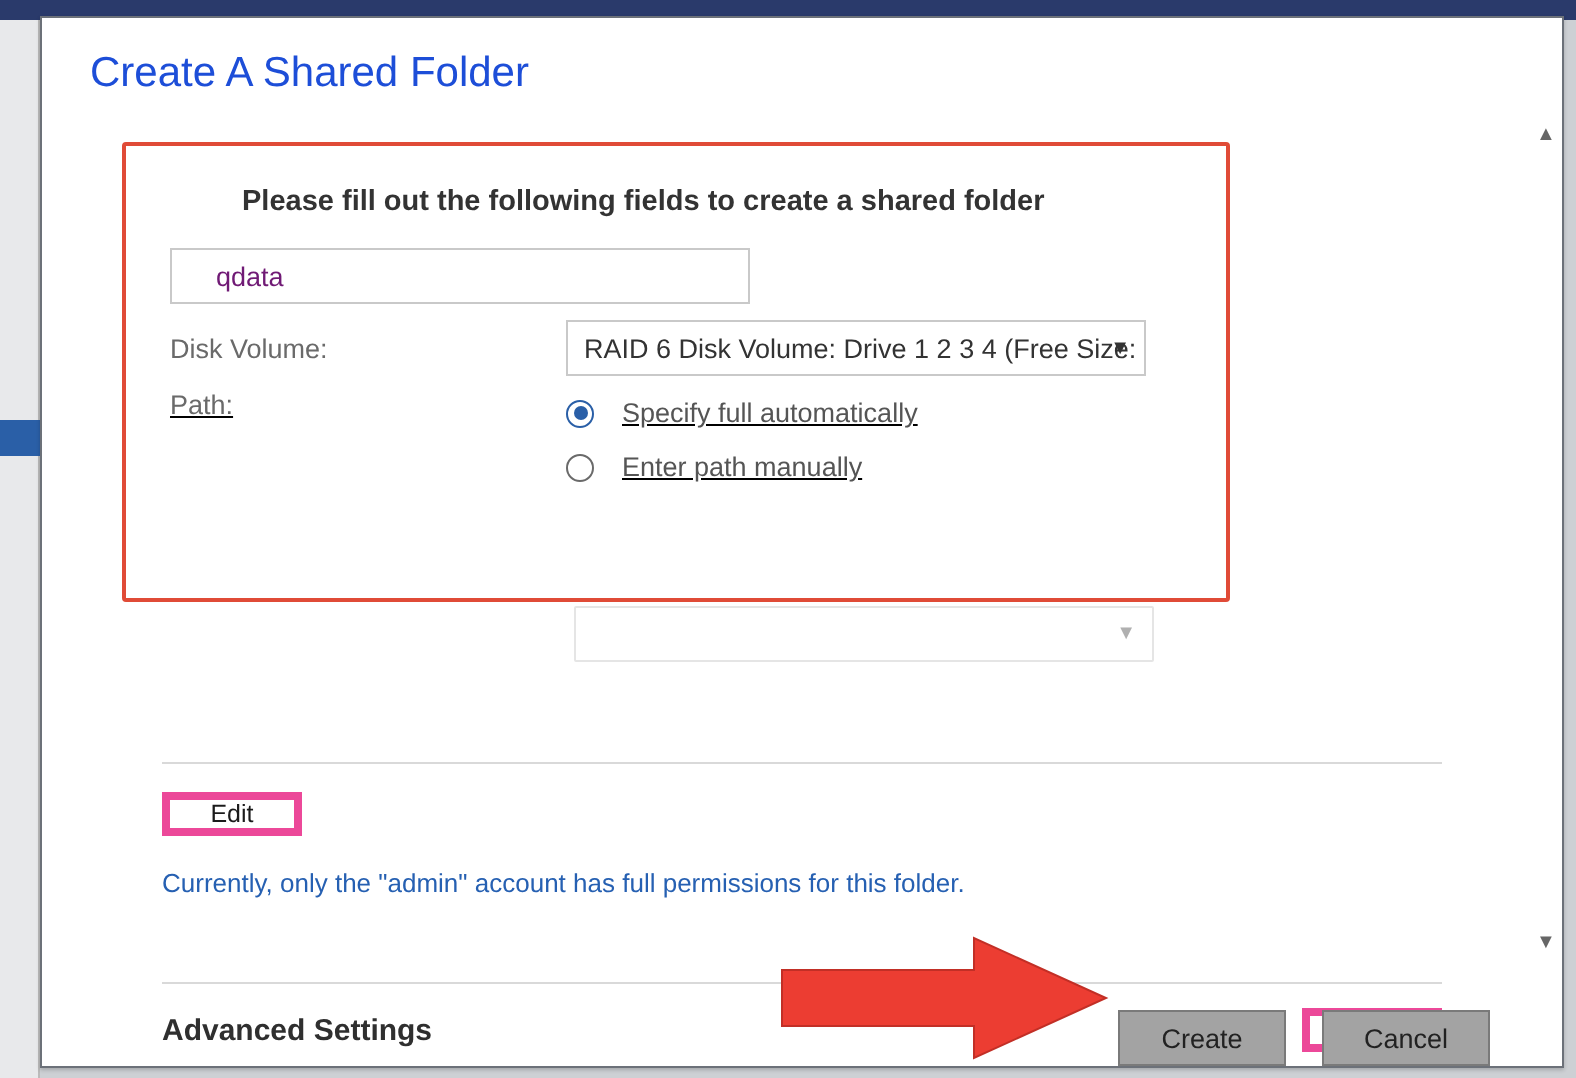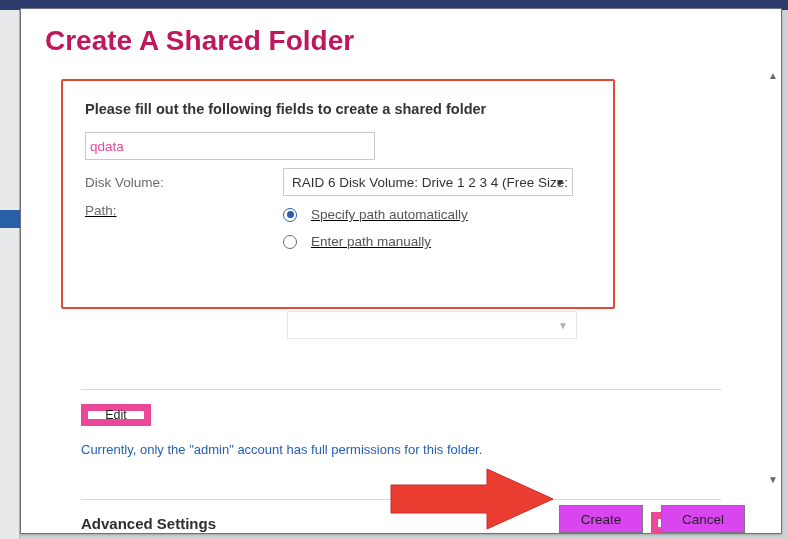--- a/index.html
+++ b/index.html
@@ -15,21 +15,21 @@
       left: 20px; top: 8px;
       width: 762px; height: 526px;
       background: #fff;
       border: 1px solid #6c7179;
       box-shadow: 0 1px 2px rgba(0,0,0,.2);
       display: flex; flex-direction: column;
     }
     .dialog-header {
       padding: 16px 24px 10px 24px;
     }
-    .dialog-title { font-size: 28px; font-weight: bold; color: #be185d; }
+    .dialog-title { font-size: 21px; font-weight: normal; color: #1d4ed8; }
 
     .dialog-body { position: relative; flex: 0 0 auto; }
     .scroll-area {
       position: absolute; right: 0; top: 0; bottom: 0; width: 16px;
     }
     .scroll-track { position: absolute; left: 2px; top: 18px; bottom: 18px; width: 12px; }
     .scroll-up, .scroll-down {
       position: absolute; left: 2px; width: 12px; height: 16px;
       display: flex; align-items: center; justify-content: center;
       color: #666; font-size: 10px; cursor: pointer;
@@ -38,25 +38,25 @@
     .scroll-down { bottom: 0; }
 
     .outlined-section {
       position: absolute;
       left: 40px; top: 12px;
       width: 554px; height: 230px;
       border: 2.5px solid #e04b37;
       border-radius: 2px;
       padding: 20px 22px 10px 22px;
     }
-    .section-subtitle { font-size: 14.5px; font-weight: bold; color: #333; margin-bottom: 14px; }
+    .section-subtitle { font-size: 14.5px; font-weight: bold; color: #333; margin-bottom: 14px; margin-left: 36px; }
     .form-row { display: flex; align-items: center; height: 30px; margin-bottom: 6px; }
     .form-label { width: 198px; color: #6a6a6a; font-size: 13.5px; }
     .text-input {
-      width: 290px; height: 28px; border: 1px solid #c9c9c9; padding: 0 4px; font-size: 13.5px; color: #ec4899;
+      width: 290px; height: 28px; border: 1px solid #c9c9c9; padding: 0 22px; font-size: 13.5px; color: #701a75;
     }
     .select-wrap { position: relative; width: 290px; }
     .select-input {
       width: 100%; height: 28px; border: 1px solid #c9c9c9; padding: 0 22px 0 8px;
       font-size: 13.5px; color: #333; background: #fff; text-align: left; cursor: pointer;
       white-space: nowrap; overflow: hidden;
     }
     .select-caret { position: absolute; right: 8px; top: 50%; transform: translateY(-45%); font-size: 10px; color: #333; pointer-events: none; }
 
     .radio-col { display: flex; flex-direction: column; gap: 12px; padding-top: 4px; }
@@ -79,35 +79,35 @@
     .ghost-dd .caret { position: absolute; right: 8px; top: 50%; transform: translateY(-50%); color: #b0b0b0; font-size: 10px; }
 
     .section-block {
       position: absolute; left: 60px; width: 640px;
     }
     .divider { border-top: 1px solid #d9d9d9; width: 100%; height: 0; }
     .privs-block { top: 322px; }
     .priv-row { display: flex; justify-content: space-between; align-items: center; margin-top: 14px; }
     .block-title { font-size: 15px; font-weight: bold; color: #2f2f2f; }
     .small-btn {
-      width: 70px; height: 22px; border: 7px solid #ec4899; background: #fff;
+      width: 70px; height: 22px; border: 4px solid #ec4899; background: #fff;
       color: #1b1b1b; font-size: 12.5px; cursor: pointer; display: inline-flex; align-items: center; justify-content: center;
     }
     .priv-note { margin-top: 16px; font-size: 13px; color: #2660b2; cursor: pointer; display: inline-block; }
 
     .adv-block { top: 432px; }
     .adv-row { display: flex; justify-content: space-between; align-items: center; margin-top: 12px; }
 
     .dialog-footer {
       position: absolute; left: 0; right: 0; bottom: 0; height: 48px;
       display: flex; justify-content: flex-end; align-items: center;
       gap: 18px; padding-right: 36px;
     }
     .footer-btn {
-      width: 84px; height: 28px; border: 1px solid #7a7a7a; background: #d946ef;
+      width: 84px; height: 28px; border: 1px solid #7a7a7a; background: #a3a3a3;
       font-size: 13.5px; color: #222; cursor: pointer;
       display: inline-flex; align-items: center; justify-content: center; margin-top: 20px;
     }
 
     .arrow-annot {
       position: absolute; left: 366px; top: 456px; width: 170px; height: 68px;
       pointer-events: none;
     }
 
     .body-wrap { position: relative; height: 420px; }
@@ -143,21 +143,21 @@
         </div>
       </div>
 
       <div class="form-row path-row-top">
         <div class="form-label">Path:</div>
         <div class="radio-col">
           <div class="radio-row">
             <span class="radio-outer checked">
                 <span class="radio-inner"></span>
               </span>
-            <span class="radio-label">Specify path automatically</span>
+            <span class="radio-label">Specify full automatically</span>
           </div>
           <div class="radio-row">
             <span class="radio-outer"></span>
             <span class="radio-label">Enter path manually</span>
           </div>
         </div>
       </div>
     </div>
 
     <div class="ghost-dd">

